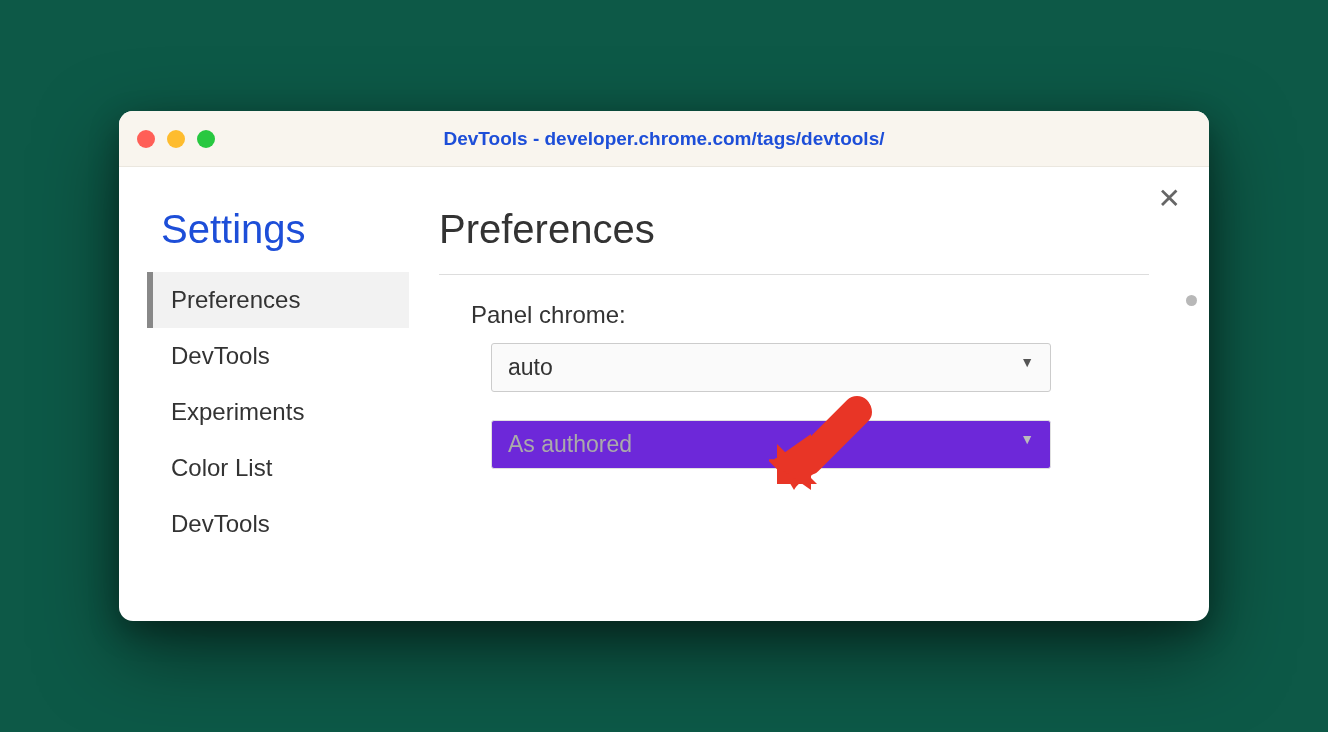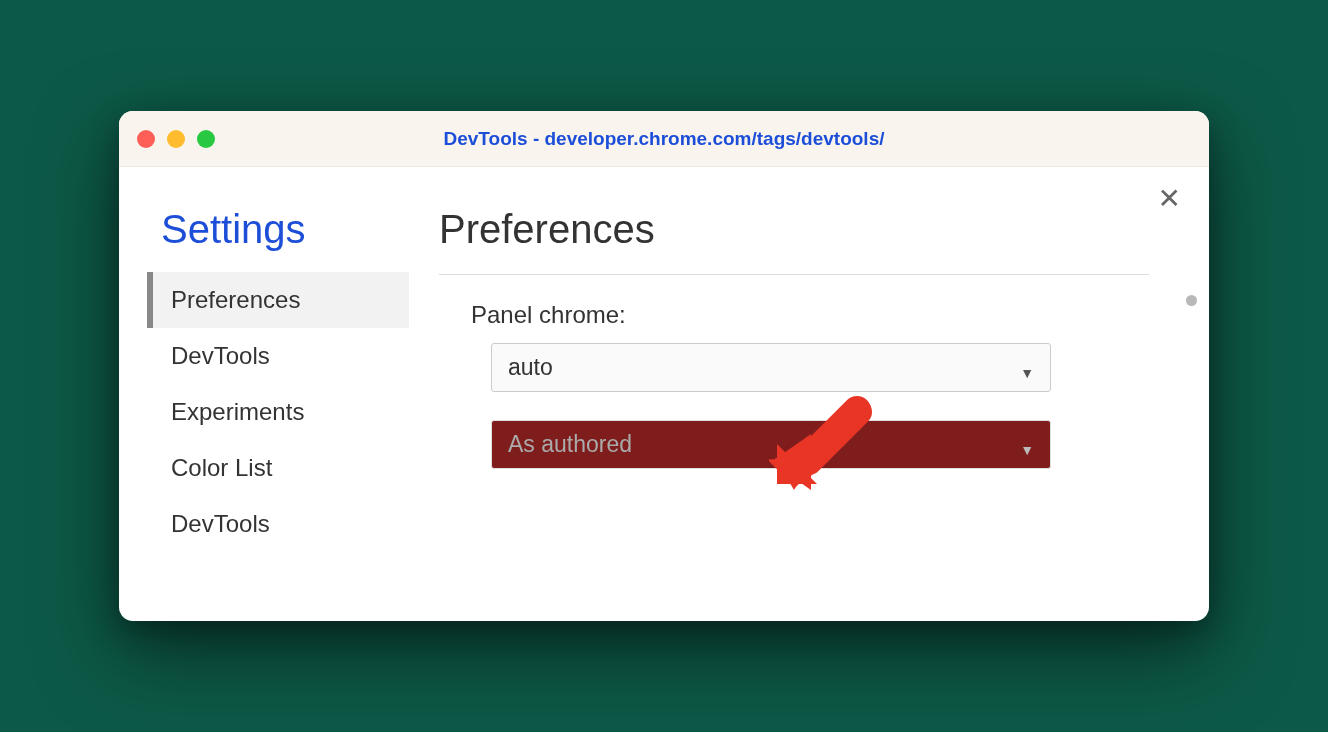--- a/index.html
+++ b/index.html
@@ -184,31 +184,31 @@
       border-radius: 50%;
       font-size: 13px;
       font-weight: bold;
       font-style: normal;
       margin-left: 2px;
     }
     
     .select-wrapper {
       margin-left: 20px;
       display: flex;
-      align-items: flex-end;
+      align-items: flex-start;
       border: 1px solid #ccc;
       border-radius: 3px;
       padding: 10px 16px;
       width: 560px;
       background: #fafafa;
       justify-content: space-between;
     }
     
     .select-wrapper.disabled {
-      background: #7f1d1d;
+      background: #6d28d9;
       border-color: #e0e0e0;
     }
     
     .select-value {
       font-size: 23px;
       color: #333;
     }
     
     .select-wrapper.disabled .select-value {
       color: #aaa;

